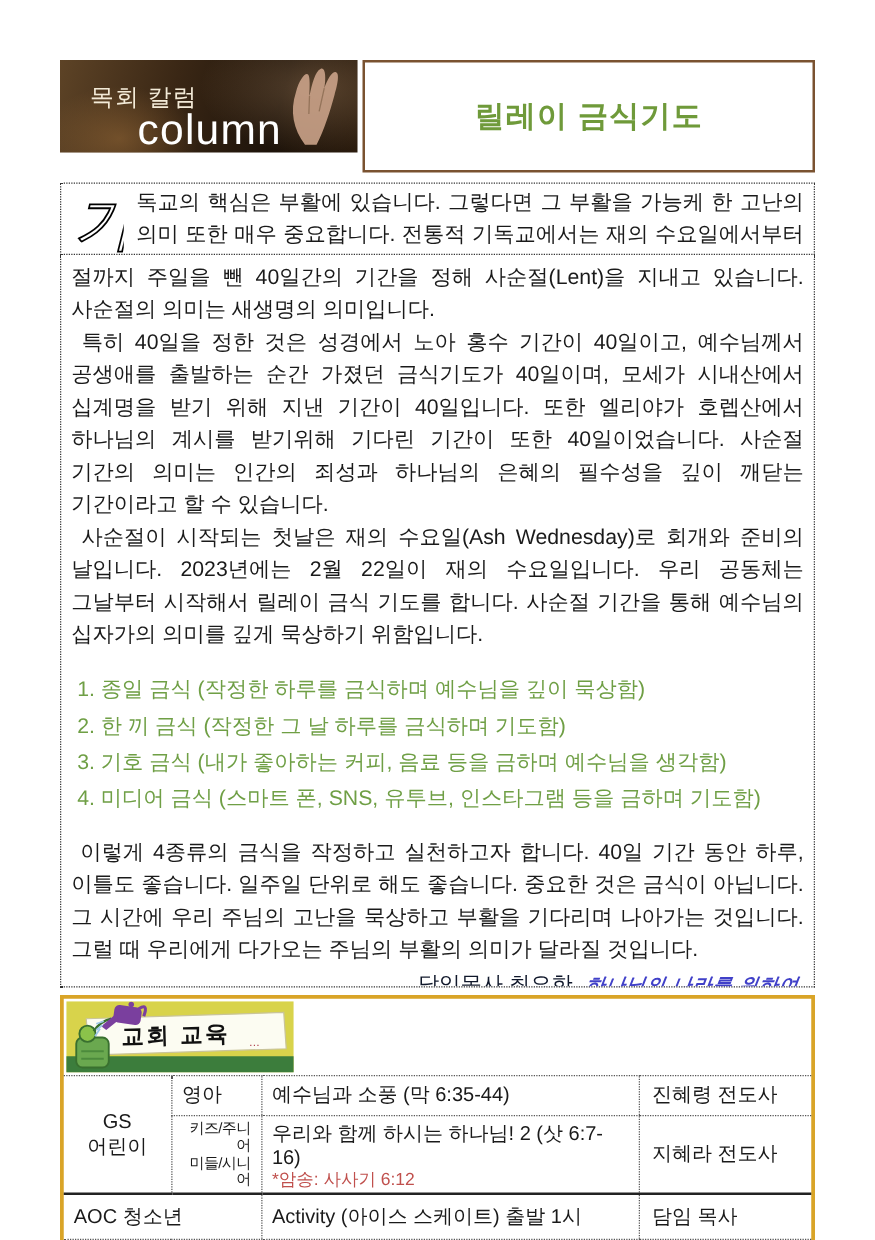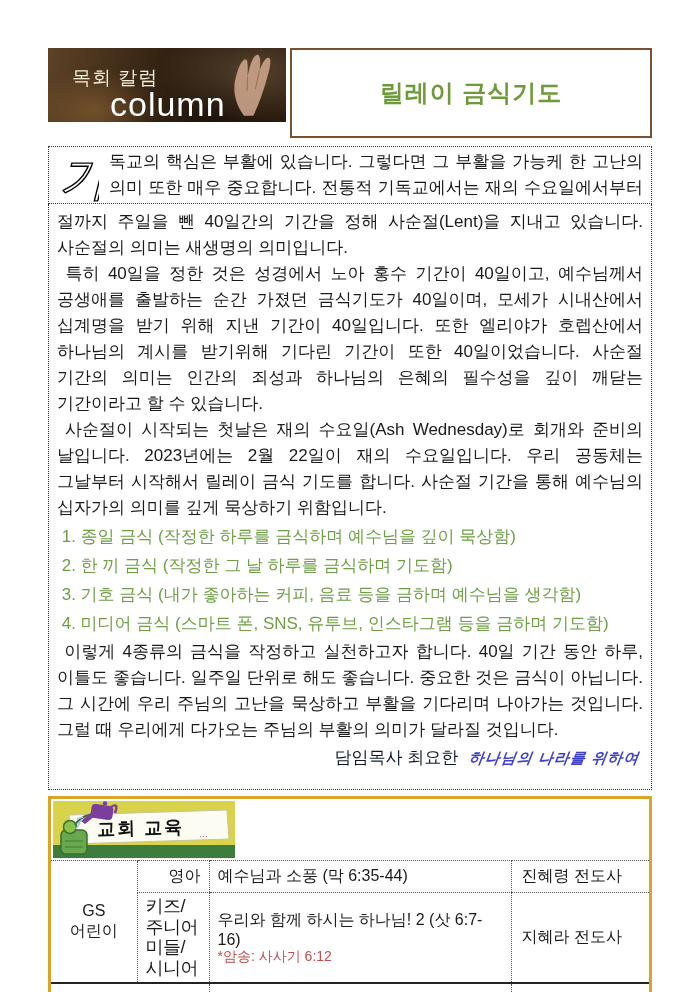--- a/index.html
+++ b/index.html
@@ -31,21 +31,21 @@
   }
   .dropcap { float:left; margin:1px 10px 0 0; }
   .body-box {
     border:1px dotted #333; border-top:none; padding:5px 8px 6px 8px; height:586px; overflow:hidden;
   }
   .para {
     font-size:17px; line-height:26px; color:#1a1a1a;
     text-align:justify; word-break:keep-all; overflow-wrap:anywhere;
   }
   .lead-box .para { text-align:justify; }
-  .fast-list { list-style:none; margin:1px 0; }
+  .fast-list { list-style:none; margin:16px 0; }
   .fast-list li { color:var(--list_green,#6f9f45); font-size:17px; line-height:29px; }
   .sig { text-align:right; margin-top:3px; padding-right:4px; }
   .sig .name { font-size:17px; color:#0f172a; }
   .sig .motto {
     display:inline-block; color:var(--motto_blue,#4040c8); font-size:15px; font-weight:bold;
     font-style:italic; letter-spacing:1px; transform:skewX(-8deg); margin-left:6px;
   }
 
   
   .edu { margin-top:6px; border:3px solid var(--gold_border,#d9a427); background:#fff; }
@@ -61,22 +61,22 @@
   .edu-table td { font-size:16px; color:#1a1a1a; padding:3px 8px; vertical-align:middle; }
   .edu-table col.c1 { width:86px; } .edu-table col.c2 { width:72px; }
   .edu-table col.c3 { width:302px; } .edu-table col.c4 { width:auto; }
   .vd { border-left:1px dotted #555; }
   .row1 td { height:32px; border-top:1px dotted #555; border-bottom:1px dotted #555; }
   .row2 td { height:44px; border-bottom:2px solid #222; }
   .row1 td.grp, .row2 td.grp { border-bottom:2px solid #222; }
   .row3 td { height:36px; border-bottom:1px dotted #555; }
   .row4 td { height:37px; }
   td.grp { text-align:center; line-height:1.25; border-top:1px dotted #555; }
-  td.sub { text-align:right;margin-top:34px; }
-  td.sub-small { text-align:left; font-size:18px; line-height:1.15; letter-spacing:-0.5px; }
+  td.sub { text-align:left;margin-top:34px; }
+  td.sub-small { text-align:right; font-size:12px; line-height:1.15; letter-spacing:-0.5px; }
   td.teacher { padding-left:10px; }
   .memo { display:block; color:var(--memo_red,#c0504d); font-size:14px; line-height:15px; }
 </style>
 </head>
 <body>
 
 <div class="page">
 
   <div class="header">
     <div class="banner">

